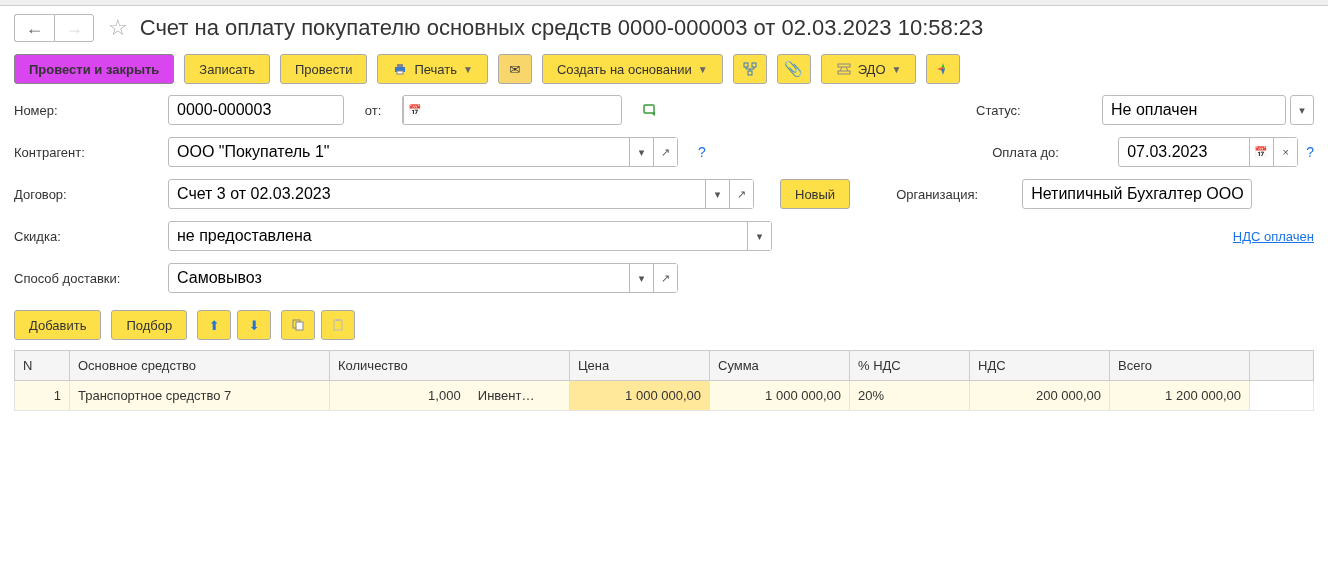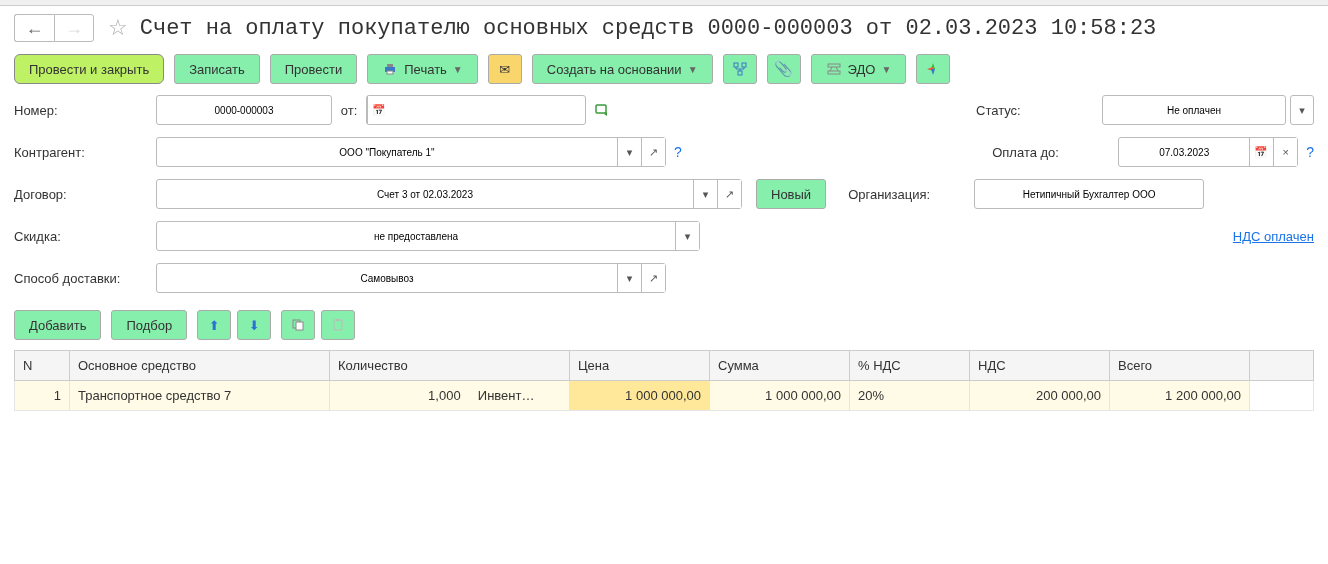--- a/index.html
+++ b/index.html
@@ -32,82 +32,80 @@
     cursor: pointer;
     color: #666;
     font-size: 18px;
   }
   .nav-group {
     display: flex;
   }
   .nav-group .nav-btn:first-child { border-right: none; border-radius: 3px 0 0 3px; }
   .nav-group .nav-btn:last-child { border-radius: 0 3px 3px 0; }
   .star-icon { color:#aaa; font-size: 22px; margin: 0 6px 0 8px; cursor:pointer; }
-  .page-title { font-size: 22px; color:#333; font-weight: 400; font-family: Liberation Mono, monospace; }
+  .page-title { font-size: 22px; color:#333; font-weight: 400; }
   .toolbar {
     display: flex;
     align-items: center;
     padding: 4px 14px 10px;
     gap: 10px;
     flex-wrap: wrap;
   }
   .btn {
     border: 1px solid #aaa;
-    background: #86efac;
+    background: #fde047;
     padding: 6px 14px;
     font-size: 13px;
     height: 30px;
     display: inline-flex;
     align-items: center;
     gap: 6px;
     cursor: pointer;
     border-radius: 3px;
     color: #333;
     white-space: nowrap;
   }
   .btn.primary {
-    background: #bef264;
+    background: #d946ef;
     border-color: #888;
-    font-weight: normal;
-    border-radius: 6px;
+    font-weight: bold;
   }
   .btn.icon-only { padding: 0; width: 34px; justify-content: center; }
   .dropdown-arrow { font-size: 10px; color:#666; }
   .form-area { padding: 0 14px; }
   .form-row {
     display: flex;
     align-items: center;
-    gap: 0;
+    gap: 12px;
     margin-bottom: 10px;
     min-height: 32px;
   }
   .form-label {
     width: 142px;
     color: #333;
     font-size: 13px;
   }
   .form-label.right-col { width: 126px; }
   .input-wrap {
     display: flex;
     align-items: center;
     border: 1px solid #bbb;
     height: 30px;
     background: #fff;
     border-radius: 3px;
   }
   .input-wrap input {
     border: none;
     padding: 0 8px;
-    font-size: 10px;
+    font-size: 16px;
     height: 100%;
     outline: none;
     background: transparent;
     flex: 1;
     min-width: 0;
-    text-align: center;
   }
   .inp-btn {
     border: none;
     border-left: 1px solid #bbb;
     background: #fff;
     width: 24px;
     height: 100%;
     cursor: pointer;
     display: inline-flex;
     align-items: center;
@@ -301,21 +299,21 @@
     <div class="right-block">
       <span class="form-label right-col">Организация:</span>
       <div class="input-wrap" style="width:230px;">
         <input value="Нетипичный Бухгалтер ООО" style="">
       </div>
     </div>
   </div>
 
   <div class="form-row">
     <span class="form-label">Скидка:</span>
-    <div class="input-wrap" style="width:544px;">
+    <div class="input-wrap" style="width:604px;">
       <input value="не предоставлена" style="">
       <button class="inp-btn">
           <span>▾</span>
         </button>
     </div>
     <div class="spacer-col"></div>
     <div class="right-block">
       <span class="form-label right-col"></span>
       <span class="link">НДС оплачен</span>
     </div>

